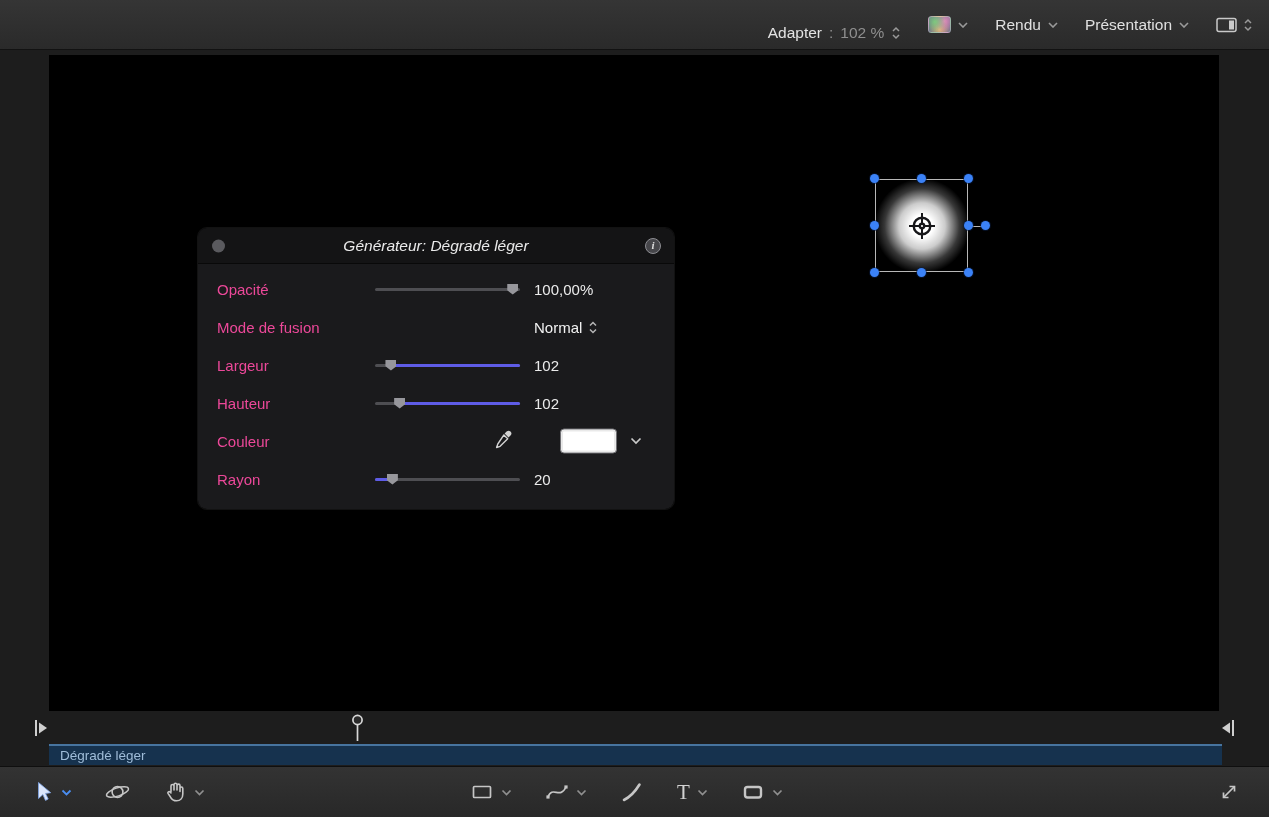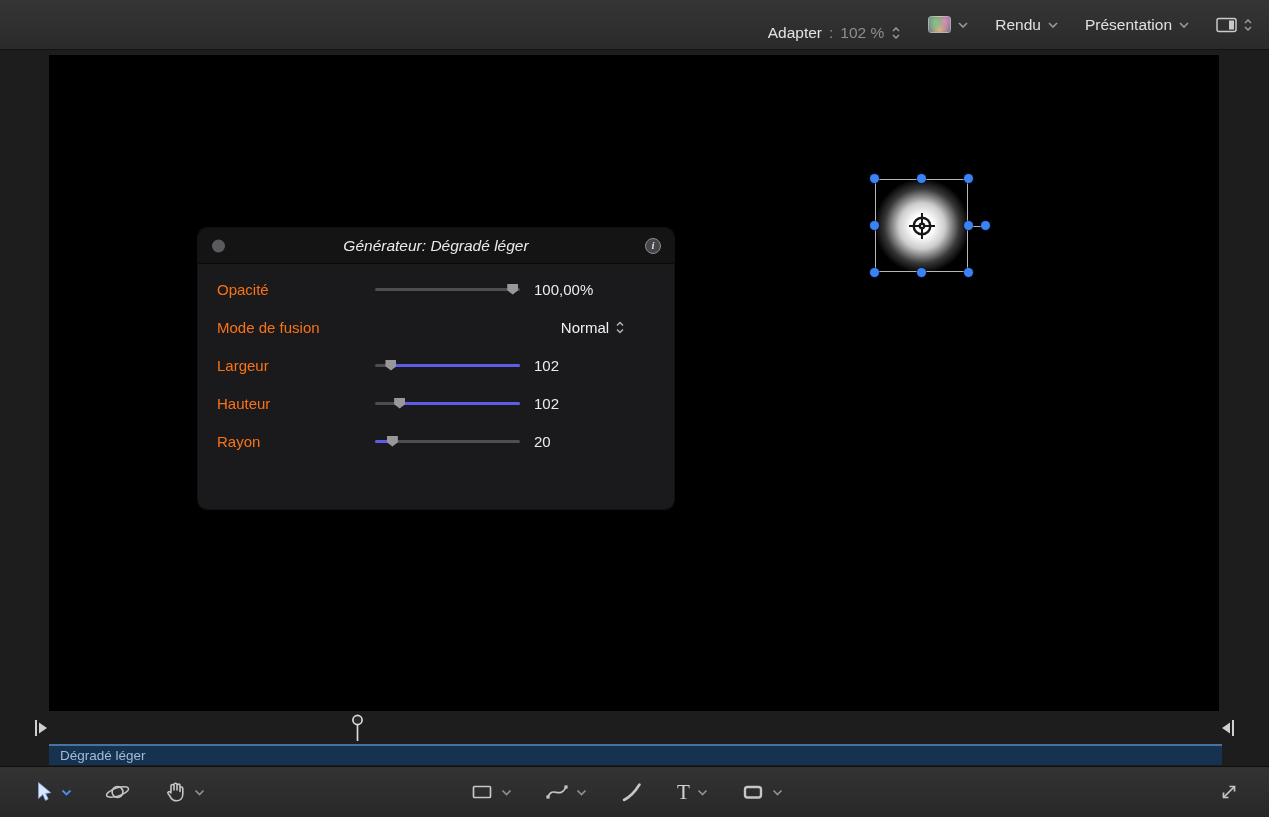--- a/index.html
+++ b/index.html
@@ -79,38 +79,38 @@
     position:absolute; right:13px; top:50%; transform:translateY(-50%);
     width:16px; height:16px; border-radius:50%; background:#46464a; border:1px solid #8d8d92;
     display:flex; align-items:center; justify-content:center;
   }
   .hud-info i { font-family:"Liberation Serif", serif; font-style:italic; font-weight:bold; font-size:11px; color:#dcdcdc; line-height:1; }
 
   .hud-body { padding-top:6px; }
   .hud-row { position:relative; height:38px; }
   .hud-label {
     position:absolute; left:19px; top:50%; transform:translateY(-50%);
-    font-size:15px; color:#f97316; white-space:nowrap;
+    font-size:15px; color:#ec4899; white-space:nowrap;
   }
   .slider {
     position:absolute; left:177px; top:50%; margin-top:-1.5px; width:145px; height:3px;
     background:#4e4e52; border-radius:2px;
   }
   .slider-fill { position:absolute; top:0; height:3px; background:#5e5ce6; border-radius:2px; }
   .slider-thumb {
     position:absolute; top:-4px; width:11px; height:11px; margin-left:-5.5px;
     background:#97979c; clip-path:polygon(0 0,100% 0,100% 62%,50% 100%,0 62%);
   }
   .hud-value {
     position:absolute; left:336px; top:50%; transform:translateY(-50%);
     width:118px; text-align:left; font-size:15px; color:#ebebeb;
   }
   .popup {
     position:absolute; left:336px; top:50%; transform:translateY(-50%);
-    width:118px; display:flex; align-items:center; justify-content:center; gap:6px;
+    width:118px; display:flex; align-items:center; gap:6px;
   }
   .popup-text { font-size:15px; color:#f2f2f2; }
   .dropper-btn { position:absolute; left:295px; top:50%; transform:translateY(-50%); }
   .swatch {
     position:absolute; left:362px; top:50%; transform:translateY(-50%);
     width:57px; height:25px; border-radius:4px; background:#ffffff;
     border:1px solid #6f6f73; box-shadow:inset 0 0 0 2px #e9e9e9;
   }
   .swatch-chevron { position:absolute; left:432px; top:50%; transform:translateY(-50%); }
 
@@ -255,20 +255,33 @@
 
       <div class="hud-row">
         <span class="hud-label">Hauteur</span>
         <div class="slider">
           <span class="slider-fill" style="left:17%; right:0"></span>
           <span class="slider-thumb" style="left:17%"></span>
         </div>
         <span class="hud-value">102</span>
       </div>
 
+      <div class="hud-row">
+        <span class="hud-label">Couleur</span>
+        <span class="dropper-btn">
+          <svg width="21" height="21" viewBox="0 0 21 21">
+            <path d="M13.6,3.1 a2.7,2.7 0 0 1 3.9,3.9 l-2,2 -3.9,-3.9 z" fill="#d2d2d2"></path>
+            <path d="M10.9,6.4 l3.8,3.8 -7.6,7.6 -3.5,1.2 1.2,-3.5 z" fill="none" stroke="#d2d2d2" stroke-width="1.4" stroke-linejoin="round"></path>
+          </svg>
+        </span>
+        <span class="swatch"></span>
+        <svg class="swatch-chevron" width="12" height="8" viewBox="0 0 12 8">
+          <polyline points="1.5,1.5 6,6 10.5,1.5" fill="none" stroke="#c9c9c9" stroke-width="1.7"></polyline>
+        </svg>
+      </div>
 
       <div class="hud-row">
         <span class="hud-label">Rayon</span>
         <div class="slider">
           <span class="slider-fill" style="left:0; width:14%"></span>
           <span class="slider-thumb" style="left:12%"></span>
         </div>
         <span class="hud-value">20</span>
       </div>
 

